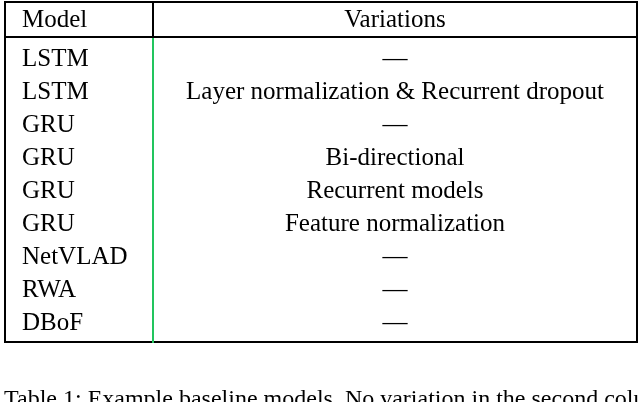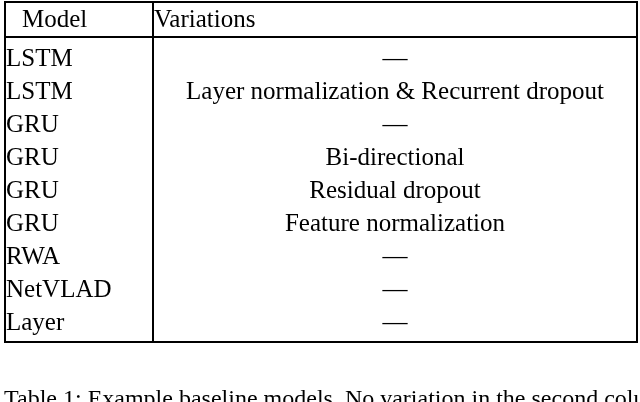--- a/index.html
+++ b/index.html
@@ -51,35 +51,36 @@
     border-bottom: 2px solid #000;
     margin-top: 20px;
   }
 
   thead th.h-model {
     text-align: left;
     padding-left: 16px;
     border-right: 2px solid #000;
   }
   thead th.h-var {
-    text-align: left;
+    text-align: center;
   }
 
   tbody td {
     font-size: 25px;
     line-height: 33px;
     height: 33px;
     padding: 0;
     vertical-align: middle;
     border: none;
   }
 
   tbody td.c-model {
     text-align: left;
-    border-right: 2px solid #000000;
+    padding-left: 16px;
+    border-right: 2px solid #22c55e;
     white-space: nowrap;
   }
 
   tbody td.c-var {
     text-align: center;
     white-space: nowrap;
   }
 
   tbody tr:first-child td { padding-top: 3px; }
   tbody tr:last-child  td { padding-bottom: 3px; }
@@ -131,36 +132,36 @@
         <tr>
           <td class="c-model">GRU</td>
           <td class="c-var"><span class="dash">—</span></td>
         </tr>
         <tr>
           <td class="c-model">GRU</td>
           <td class="c-var"><span>Bi-directional</span></td>
         </tr>
         <tr>
           <td class="c-model">GRU</td>
-          <td class="c-var"><span>Residual dropout</span></td>
+          <td class="c-var"><span>Recurrent models</span></td>
         </tr>
         <tr>
           <td class="c-model">GRU</td>
           <td class="c-var"><span>Feature normalization</span></td>
         </tr>
         <tr>
+          <td class="c-model">NetVLAD</td>
+          <td class="c-var"><span class="dash">—</span></td>
+        </tr>
+        <tr>
           <td class="c-model">RWA</td>
           <td class="c-var"><span class="dash">—</span></td>
         </tr>
         <tr>
-          <td class="c-model">NetVLAD</td>
-          <td class="c-var"><span class="dash">—</span></td>
-        </tr>
-        <tr>
-          <td class="c-model">Layer</td>
+          <td class="c-model">DBoF</td>
           <td class="c-var"><span class="dash">—</span></td>
         </tr>
       </tbody>
     </table>
   </div>
 
   <div id="caption">Table 1: Example baseline models. No variation in the second column</div>
 
 </div>
 

